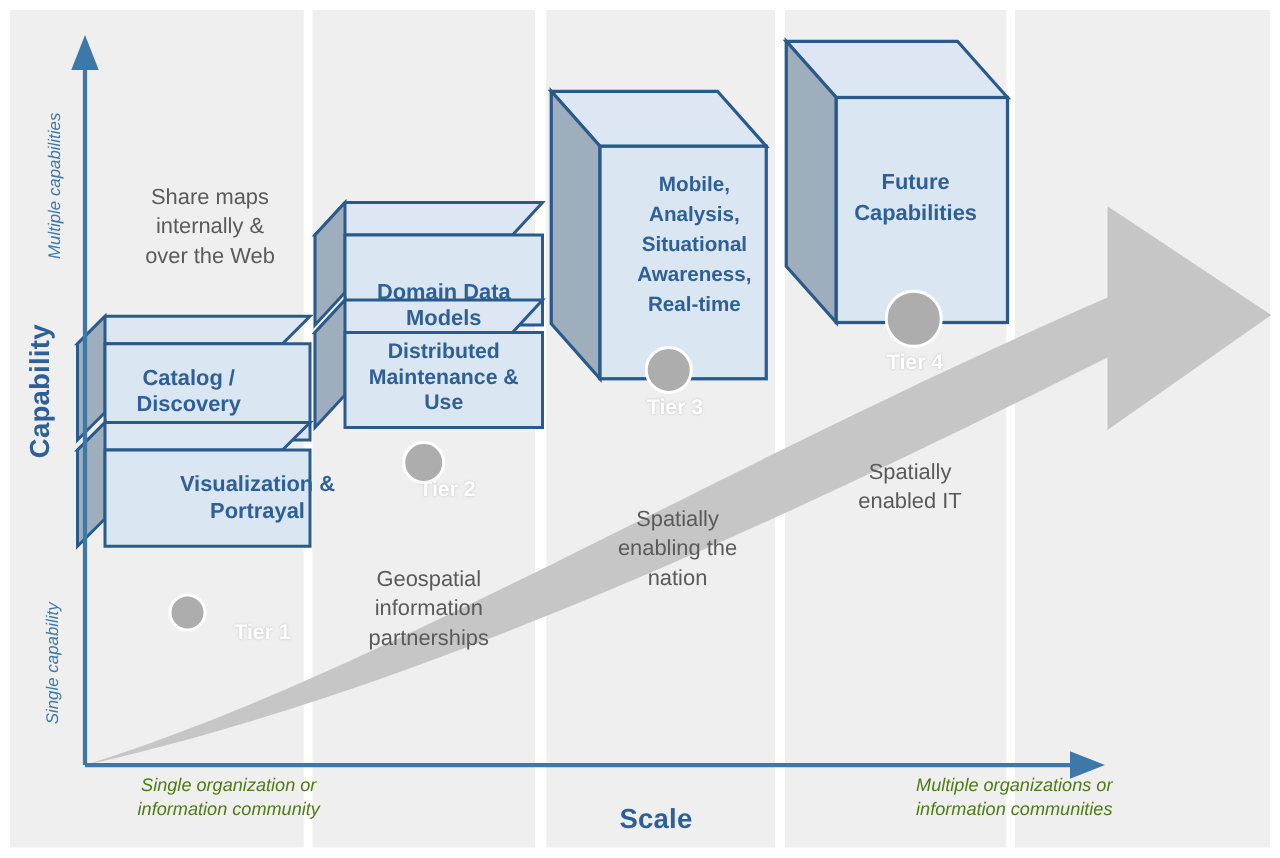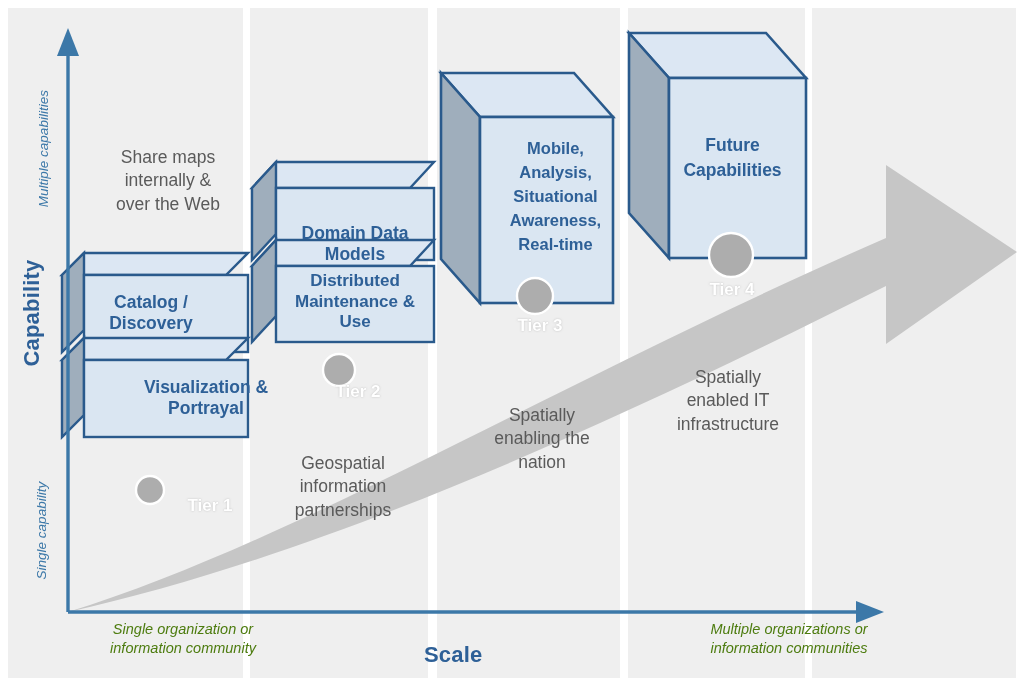--- a/index.html
+++ b/index.html
@@ -15,39 +15,39 @@
   .lbl{position:absolute;margin:0;padding:0;}
 
   
   .axis-title{
     color:#2E6097;font-weight:bold;font-size:22px;letter-spacing:.2px;
   }
   #cap-title{
     left:-38px;top:300px;width:140px;text-align:center;
     transform:rotate(-90deg);transform-origin:50% 50%;
   }
-  #scale-title{left:424px;top:642px;width:130px;text-align:left;}
+  #scale-title{left:424px;top:642px;width:130px;text-align:right;}
 
   .axis-end{
     color:#3C78A8;font-style:italic;font-size:13.5px;line-height:1.28;
   }
   #mult-cap{
     left:-36px;top:140px;width:160px;text-align:center;
     transform:rotate(-90deg);transform-origin:50% 50%;
   }
   #single-cap{
     left:-28px;top:522px;width:140px;text-align:center;
     transform:rotate(-90deg);transform-origin:50% 50%;
   }
   .xend{
     color:#4d7c0f;font-style:italic;font-size:14.5px;line-height:1.3;
     text-align:center;
   }
   #x-left{left:58px;top:620px;width:250px;}
-  #x-right{left:664px;top:620px;width:250px;}
+  #x-right{left:640px;top:620px;width:250px;text-align:right;}
 
   
   .caption{
     color:#5A5A5A;font-size:17.5px;line-height:1.33;text-align:center;
   }
 
   
   .boxtext{
     position:absolute;color:#2E6097;font-weight:bold;
     text-align:center;line-height:1.22;pointer-events:none;
@@ -175,21 +175,20 @@
 
   <div class="lbl caption" style="left:462px;top:404px;width:160px;">
     <div>Spatially</div>
     <div>enabling the</div>
     <div>nation</div>
   </div>
 
   <div class="lbl caption" style="left:648px;top:366px;width:160px;">
     <div>Spatially</div>
     <div>enabled IT</div>
-    <div>infrastructure</div>
   </div>
 
   <div class="boxtext" style="left:84px;top:292px;width:134px;font-size:17.5px;">
     <div>Catalog /</div>
     <div>Discovery</div>
   </div>
 
   <div class="boxtext" style="left:84px;top:377px;width:164px;font-size:17.5px;margin-left:40px;">
     <div>Visualization &amp;</div>
     <div>Portrayal</div>

